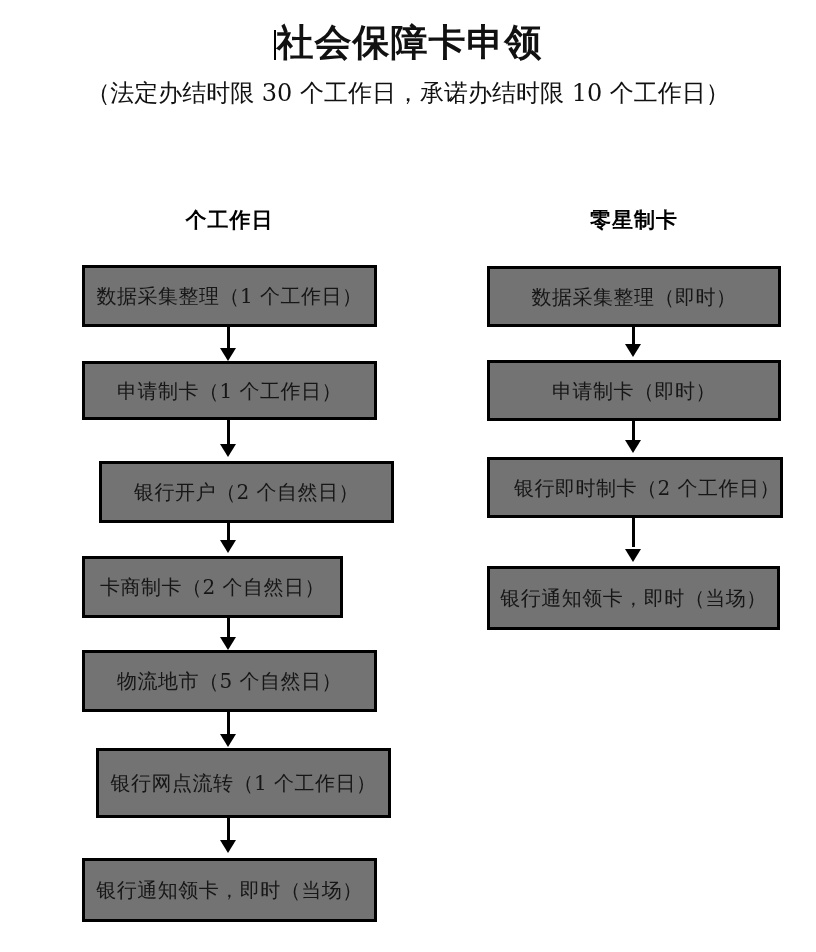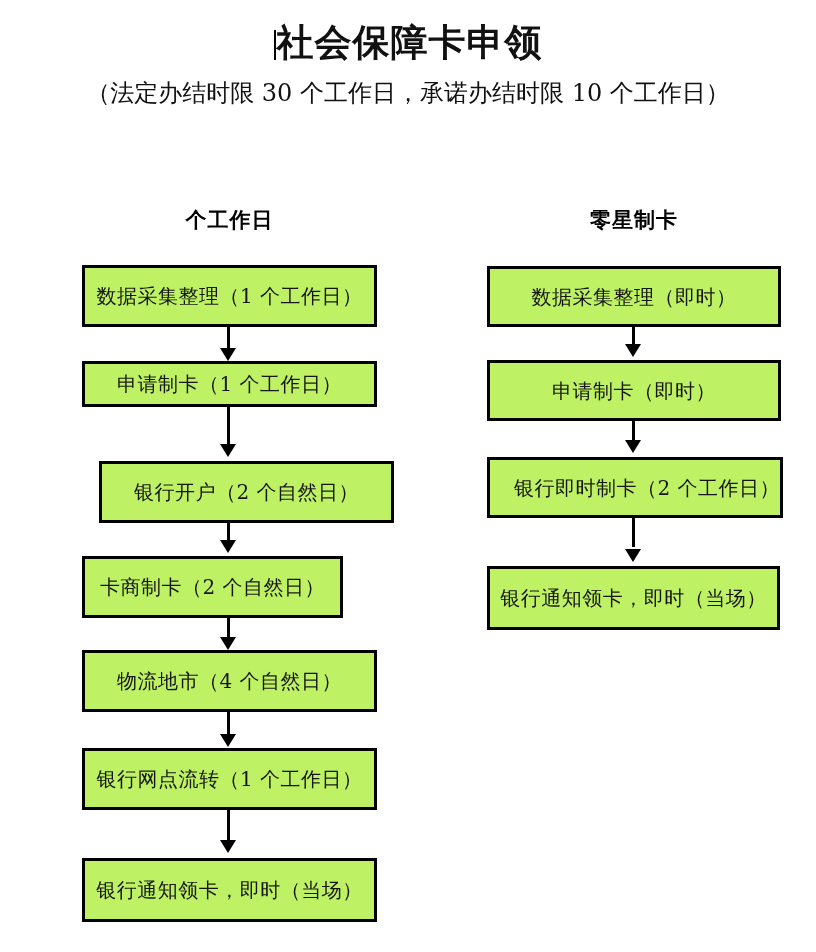--- a/index.html
+++ b/index.html
@@ -76,21 +76,21 @@
     white-space: nowrap;
   }
   .col-heading.left  { left: 82px;  top: 208px; width: 295px; }
   .col-heading.right { left: 487px; top: 208px; width: 294px; }
 
   
   .flow-box {
     position: absolute;
     box-sizing: border-box;
     border: 3px solid #000000;
-    background: #bef264;
+    background: #737373;
     display: flex;
     align-items: center;
     justify-content: center;
     font-size: 20px;
     line-height: 26px;
     letter-spacing: 0.5px;
     color: #161616;
     white-space: nowrap;
     z-index: 2;
   }
@@ -125,45 +125,45 @@
 
   <div class="col-heading left">个工作日</div>
   <div class="col-heading right">零星制卡</div>
 
   <div class="flow-box" style="left:82px;  top:265px; width:295px; height:62px;">
     <span class="label">数据采集整理（1 个工作日）</span>
   </div>
   <div class="connector" style="left:227px; top:300px; height:52px;"></div>
   <div class="arrow-head" style="left:220px; top:348px;"></div>
 
-  <div class="flow-box" style="left:82px;  top:361px; width:295px; height:46px;">
+  <div class="flow-box" style="left:82px;  top:361px; width:295px; height:59px;">
     <span class="label">申请制卡（1 个工作日）</span>
   </div>
   <div class="connector" style="left:227px; top:396px; height:52px;"></div>
   <div class="arrow-head" style="left:220px; top:444px;"></div>
 
   <div class="flow-box" style="left:82px;  top:461px; width:295px; height:62px;margin-left:17px;">
     <span class="label">银行开户（2 个自然日）</span>
   </div>
   <div class="connector" style="left:227px; top:496px; height:48px;"></div>
   <div class="arrow-head" style="left:220px; top:540px;"></div>
 
   <div class="flow-box" style="left:82px;  top:556px; width:261px; height:62px;">
     <span class="label">卡商制卡（2 个自然日）</span>
   </div>
   <div class="connector" style="left:227px; top:591px; height:51px;"></div>
   <div class="arrow-head" style="left:220px; top:637px;"></div>
 
   <div class="flow-box" style="left:82px;  top:650px; width:295px; height:62px;">
-    <span class="label">物流地市（4 个自然日）</span>
+    <span class="label">物流地市（5 个自然日）</span>
   </div>
   <div class="connector" style="left:227px; top:685px; height:53px;"></div>
   <div class="arrow-head" style="left:220px; top:734px;"></div>
 
-  <div class="flow-box" style="left:82px;  top:748px; width:295px; height:62px;">
+  <div class="flow-box" style="left:96px;  top:748px; width:295px; height:70px;">
     <span class="label">银行网点流转（1 个工作日）</span>
   </div>
   <div class="connector" style="left:227px; top:783px; height:58px;"></div>
   <div class="arrow-head" style="left:220px; top:840px;"></div>
 
   <div class="flow-box" style="left:82px;  top:858px; width:295px; height:64px;">
     <span class="label">银行通知领卡，即时（当场）</span>
   </div>
 
   <div class="flow-box" style="left:487px; top:266px; width:294px; height:61px;text-align:right;">

